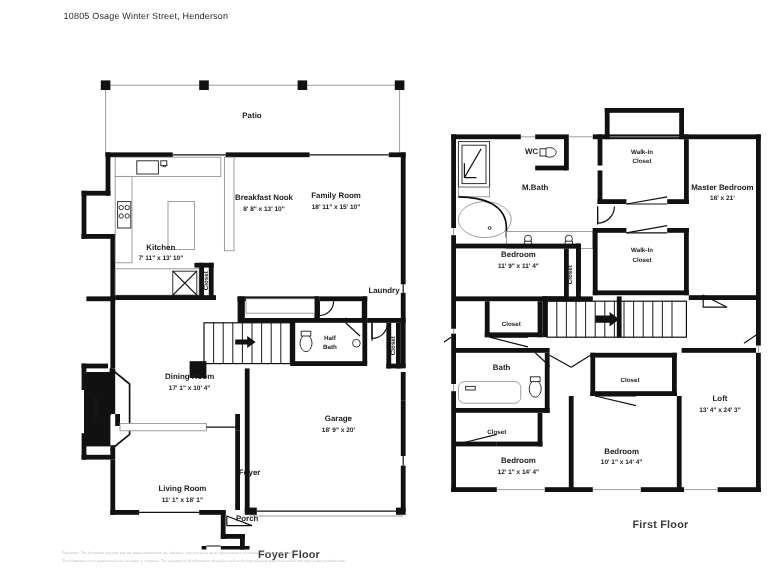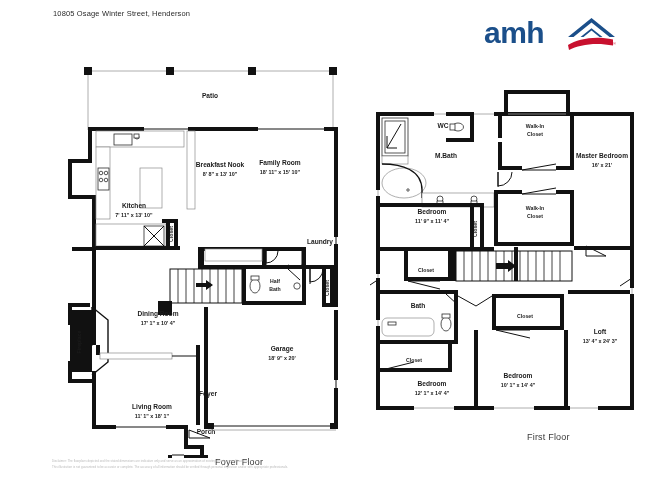--- a/index.html
+++ b/index.html
@@ -12,53 +12,39 @@
   #address{position:absolute;left:9px;top:9px;font-size:7.5px;color:#2a2a2a;
            letter-spacing:.15px;white-space:nowrap;}
   #logo{position:absolute;right:14px;top:10px;width:146px;height:44px;}
   #logo svg{display:block;width:146px;height:44px;}
 
   
   .plan{position:absolute;}
   .plan svg{display:block;}
 
   
-  .floor-caption{position:absolute;font-size:9px;font-weight:normal;color:#3a3a3a;
+  .floor-caption{position:absolute;font-size:9px;font-weight:bold;color:#3a3a3a;
                  letter-spacing:.2px;white-space:nowrap;padding-left:28px;}
   #ground-caption{left:143px;top:457px;}
   #first-caption{left:455px;top:432px;}
 
   
   #disclaimer{position:absolute;left:8px;top:459px;width:400px;
               font-size:2.9px;line-height:1.95;color:#b9b9b9;letter-spacing:.05px;}
   #disclaimer div{white-space:nowrap;}
 
   
 </style>
 </head>
 <body>
 
 <div id="sheet">
 
   <div id="address">10805 Osage Winter Street, Henderson</div>
 
-  <div id="logo">
-    <svg viewBox="0 0 146 44" xmlns="http://www.w3.org/2000/svg">
-
-      <path d="M96 35 C106 28.5 124 25.5 141 29.5 L141 35.5 C124 32 107 34.5 97 40 Z" fill="#c8102e"></path>
-
-      <path d="M96 27 L119.5 8 L143 27 L137.5 27 L119.5 12.5 L101.5 27 Z" fill="#1b4f8a"></path>
-      <path d="M106 27 L119.5 16.5 L133 27 L128 27 L128 27 L111 27 Z" fill="none"></path>
-      <path d="M108 28 L108 25.5 L119.5 16.5 L131 25.5 L131 28 L127 28 L127 28 L112 28 Z" fill="#1b4f8a" opacity="0"></path>
-      <path d="M108.5 27 L119.5 18.2 L130.5 27 L127.5 27 L119.5 20.6 L111.5 27 Z" fill="#1b4f8a"></path>
-
-      <text x="12" y="33" font-family="'Liberation Sans', sans-serif" font-size="30" font-weight="bold" fill="#1b4f8a" letter-spacing="-0.5">amh</text>
-      <text x="141" y="35" font-family="'Liberation Sans', sans-serif" font-size="4" fill="#c8102e">®</text>
-    </svg>
-  </div>
 
   <div class="plan" id="plan-ground" style="left:4px;top:58px;">
     <svg width="316" height="400" viewBox="0 0 316 400" xmlns="http://www.w3.org/2000/svg">
       <defs>
         <style>
           .w     { fill:#111; }
           .thin  { stroke:#111; stroke-width:1; fill:none; }
           .thin2 { stroke:#111; stroke-width:1.4; fill:none; }
           .hair  { stroke:#9a9a9a; stroke-width:.8; fill:none; }
           .rl    { font-family:'Liberation Sans', sans-serif; font-size:6.6px;

